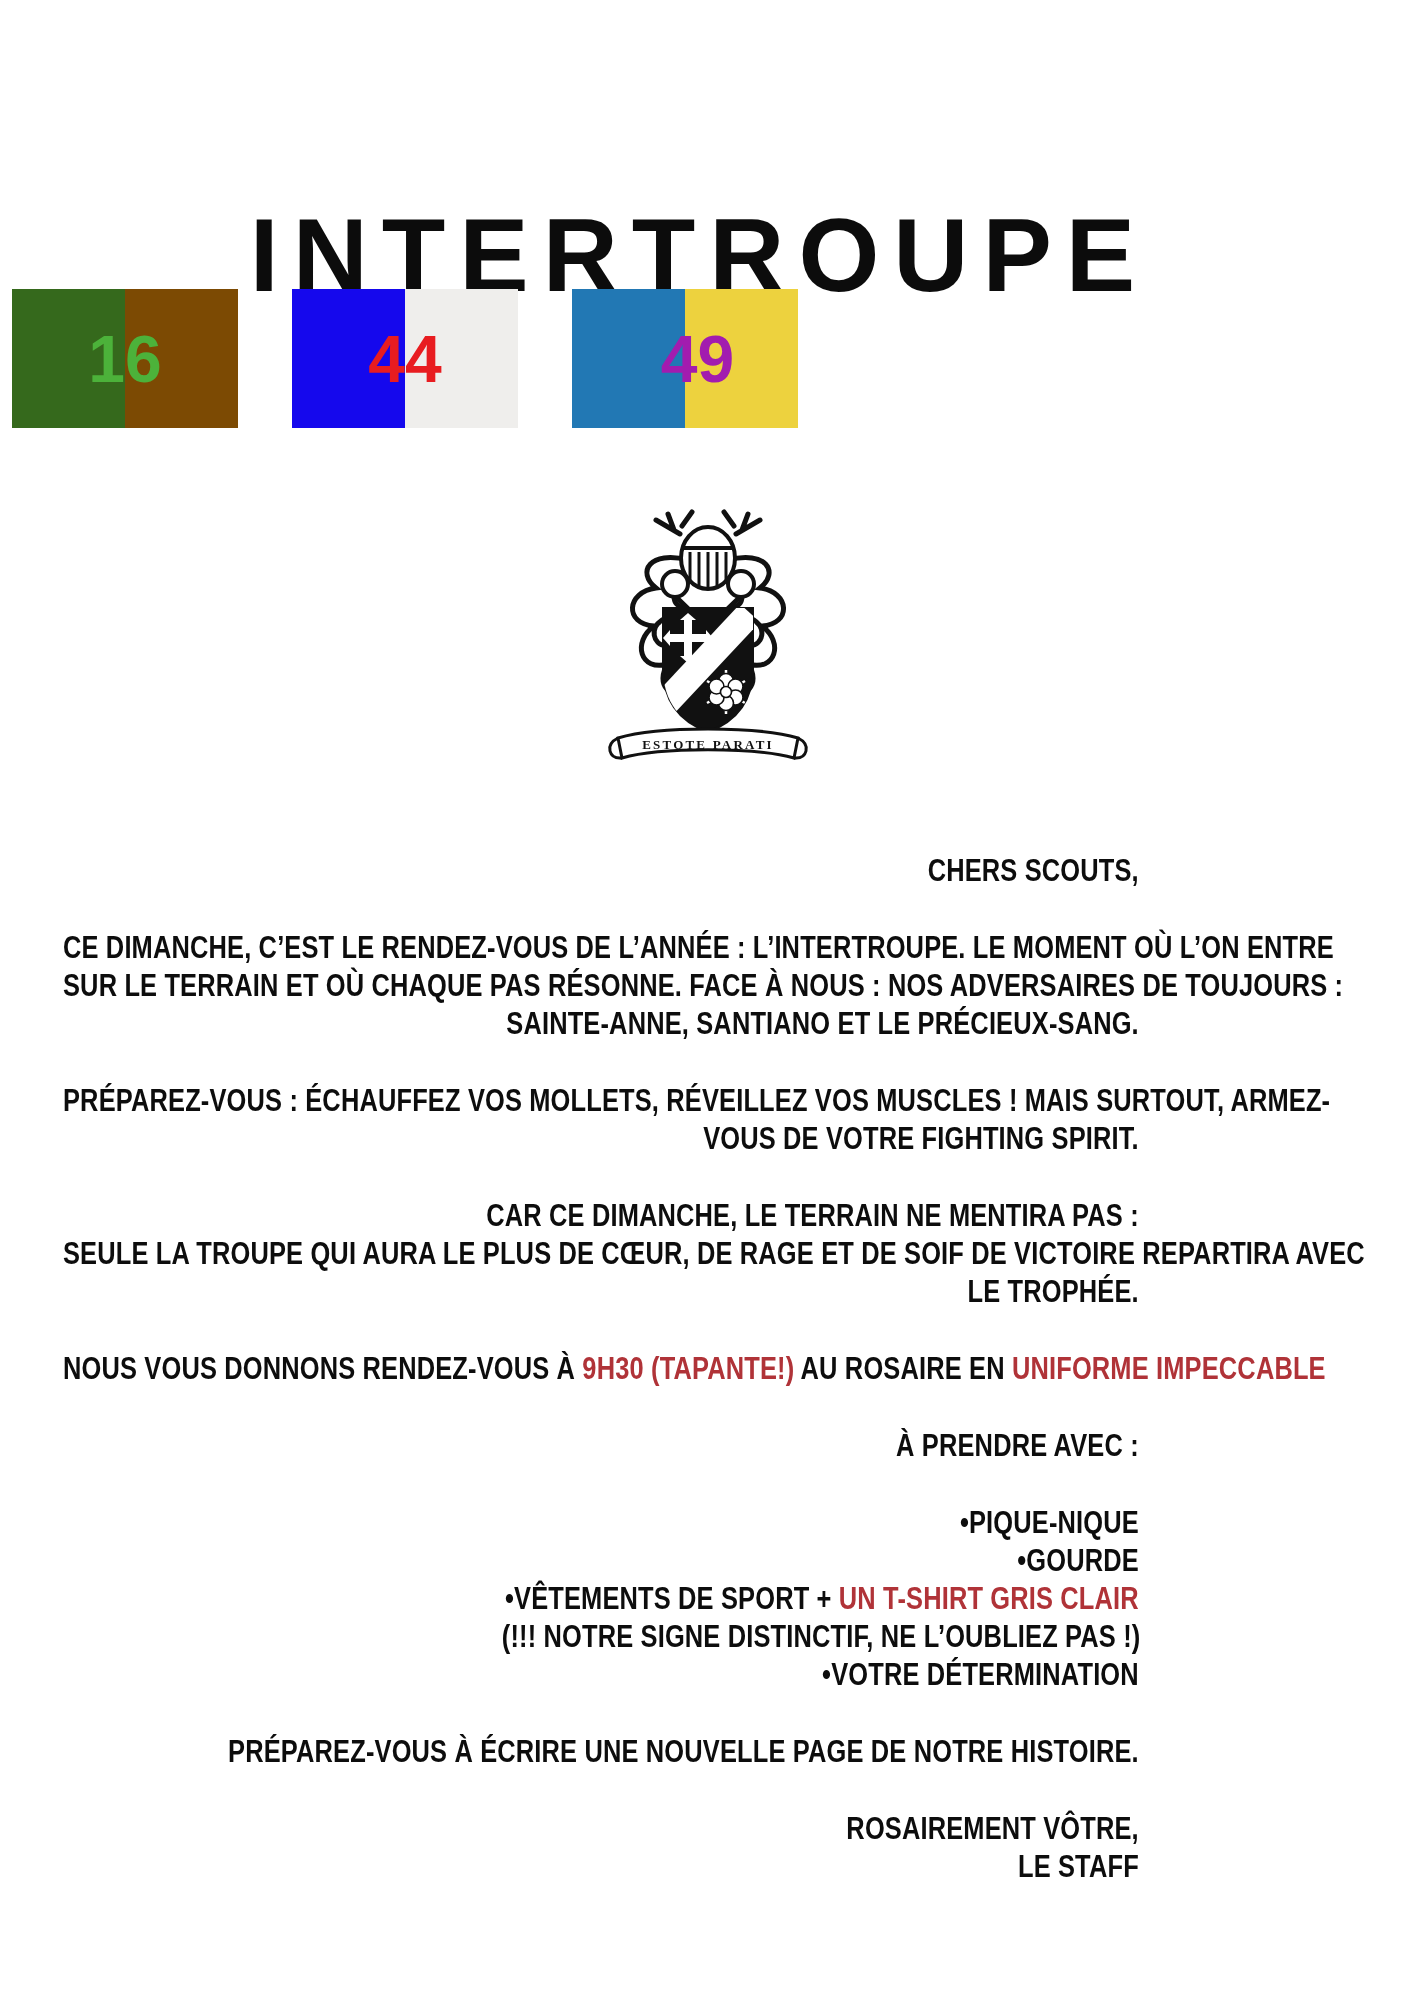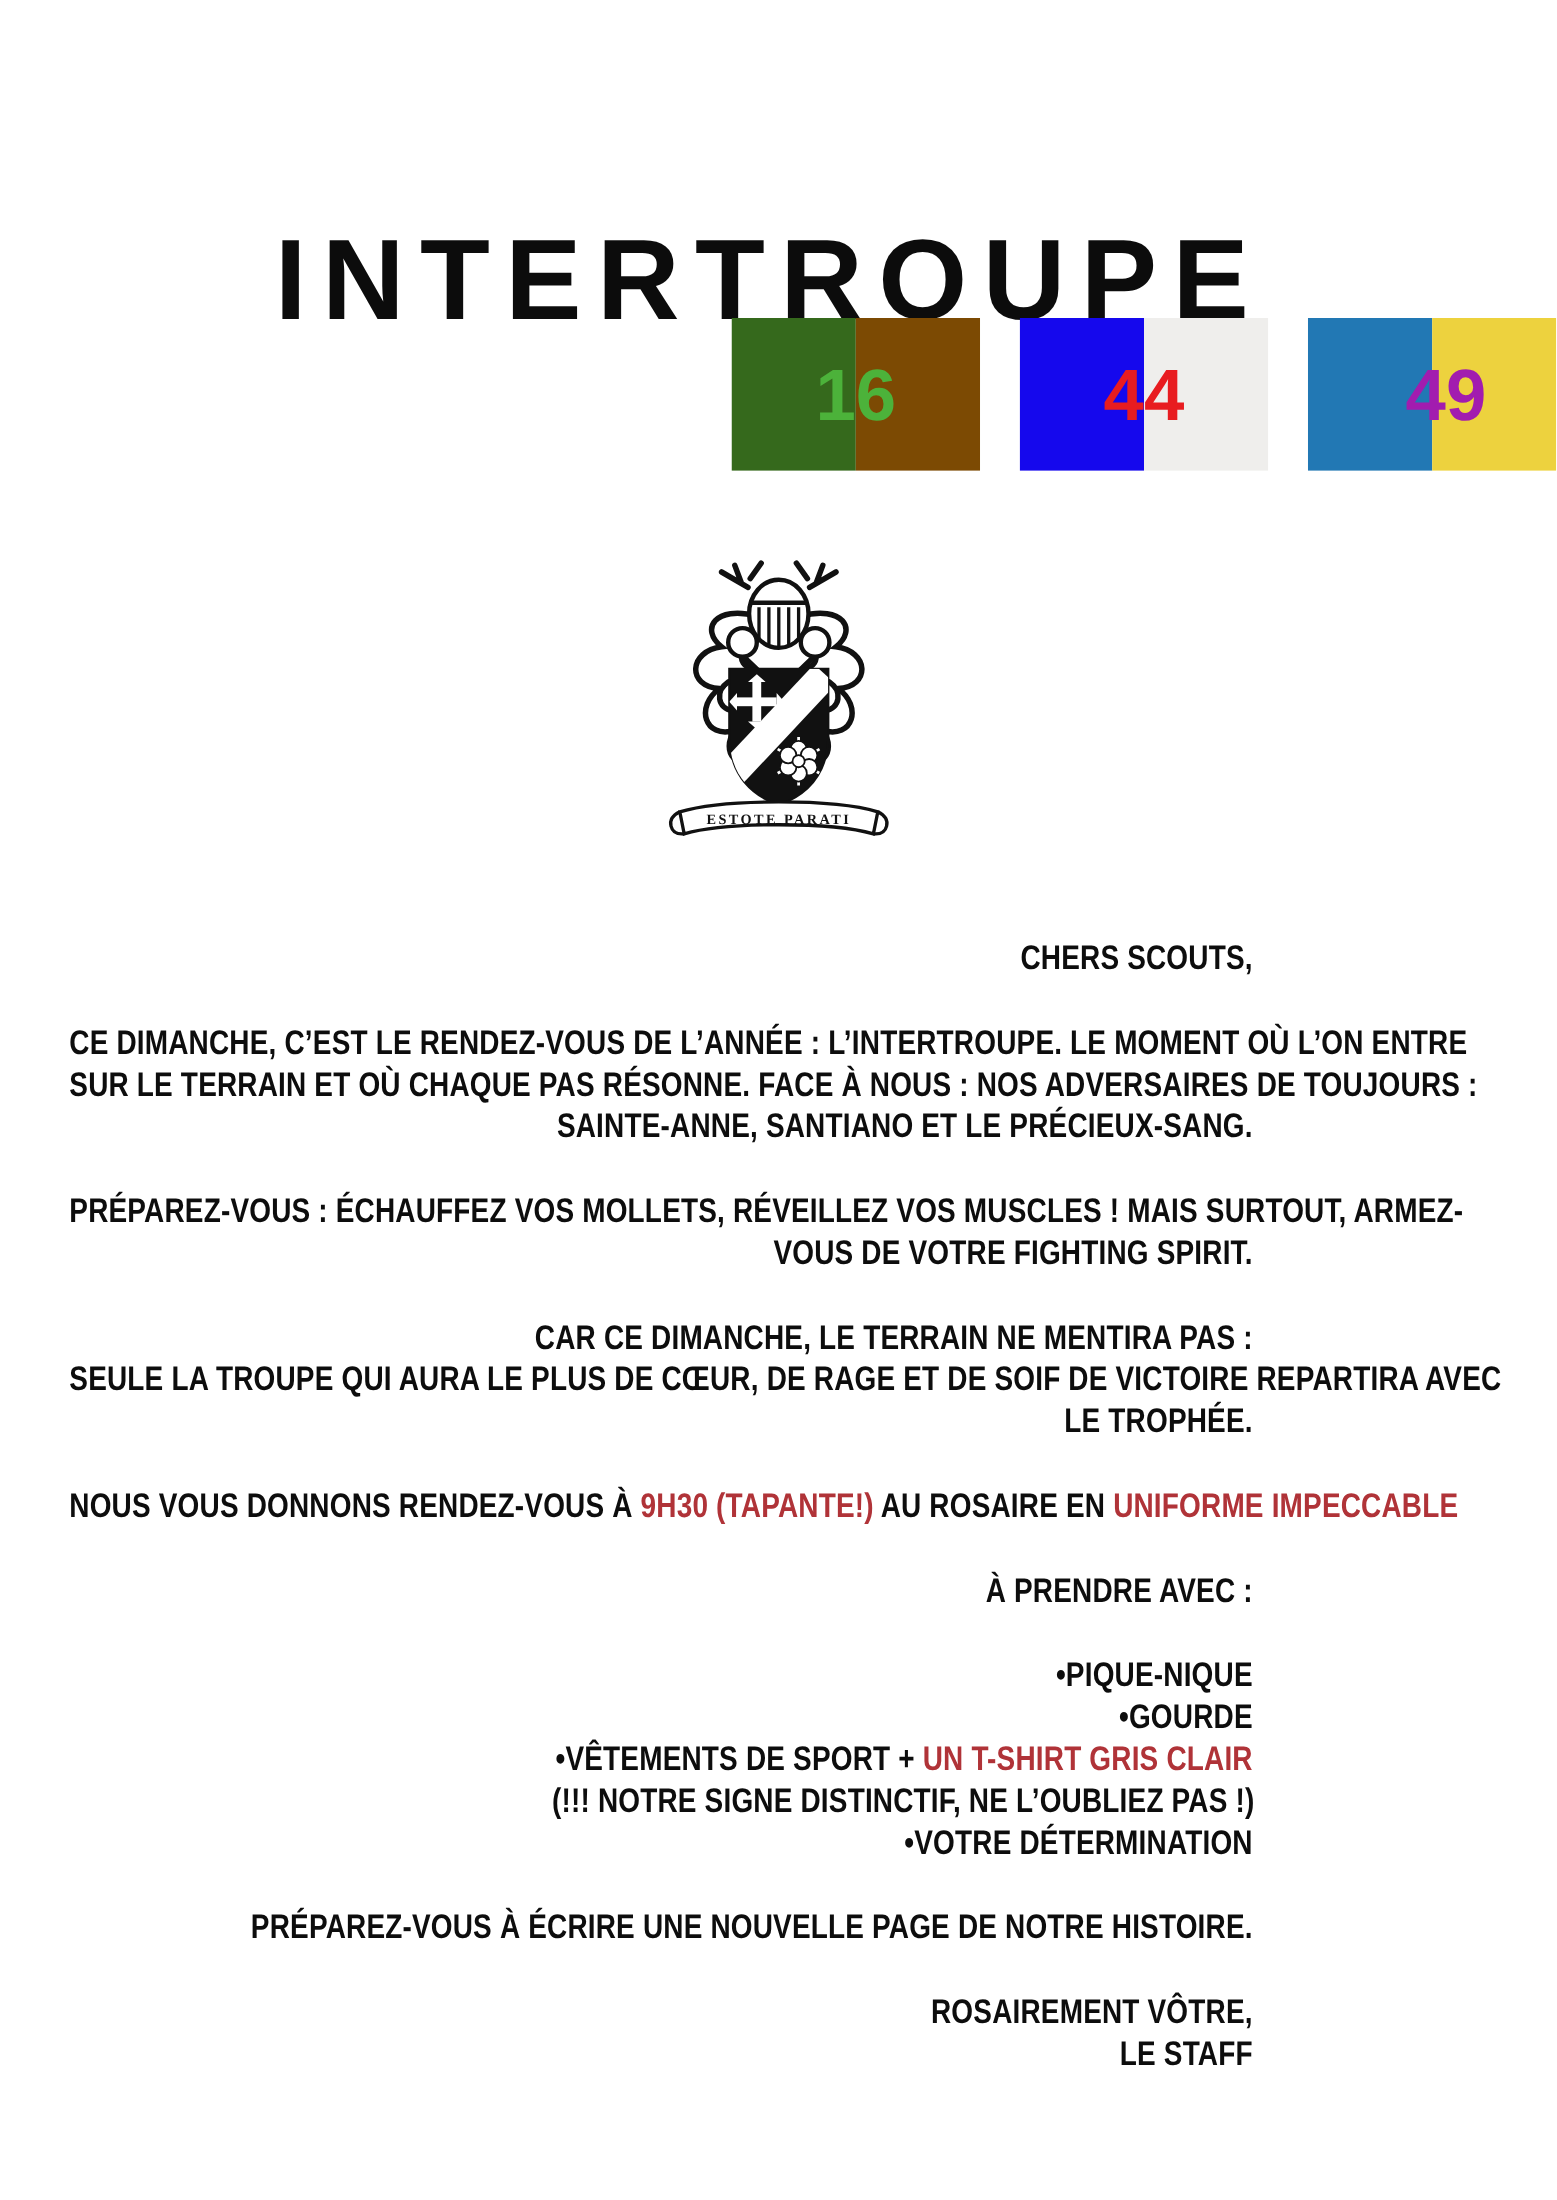--- a/index.html
+++ b/index.html
@@ -16,21 +16,21 @@
     text-align:center;
     font-size:104px;line-height:110px;
     font-weight:800;
     letter-spacing:14px;
     color:#0c0c0c;
     white-space:nowrap;
   }
   
   .flags{
     position:absolute;top:289px;left:12px;right:0;
-    display:flex;justify-content:flex-end;gap:36px;
+    display:flex;justify-content:flex-start;gap:54px;
   }
   .flag{
     position:relative;width:226px;height:139px;
     display:flex;overflow:hidden;
   }
   .flag-left,.flag-right{width:50%;height:100%;}
   .flag-number{
     position:absolute;inset:0;
     display:flex;align-items:center;justify-content:center;
     font-size:66px;font-weight:800;line-height:1;

